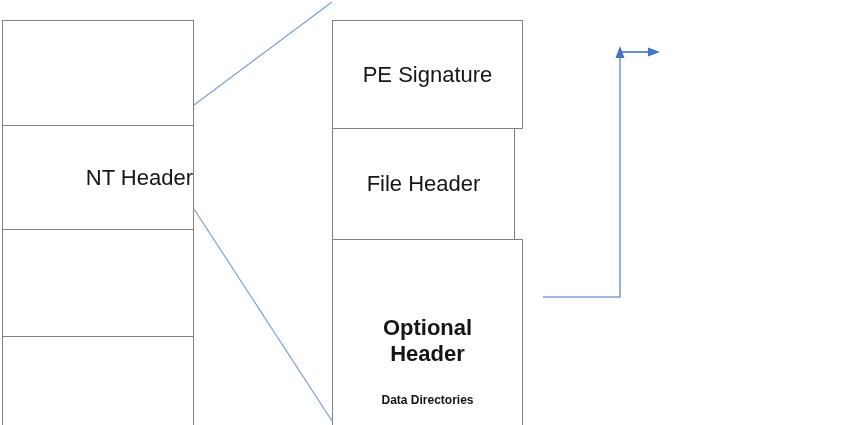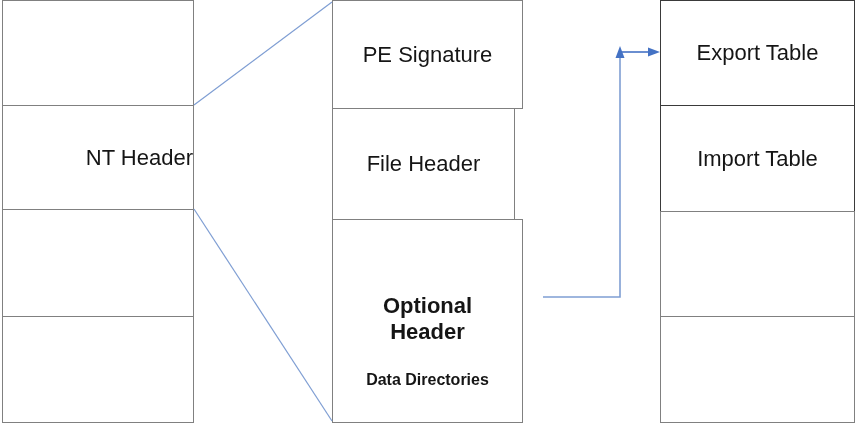--- a/index.html
+++ b/index.html
@@ -28,31 +28,32 @@
     background: #ffffff;
     display: flex;
     flex-direction: column;
     align-items: center;
     justify-content: center;
     text-align: center;
     color: #151515;
     font-size: 22px;
     line-height: 1.18;
     font-weight: 400;
+    margin-top: 20px;
   }
   .cell.dark-border {
     border-color: #3a3a3a;
   }
   .cell .label {
     display: block;
     white-space: pre-line;
   }
   .cell .sublabel {
     display: block;
-    font-size: 16px;
+    font-size: 12px;
     margin-top: 26px;
     color: #151515;
   }
   .cell.stacked {
     justify-content: center;
     padding-top: 41px;
     font-weight: bold;
   }
   svg.overlay {
     position: absolute;
@@ -97,38 +98,20 @@
       <span class="label">File Header</span>
     </div>
 
     <div class="cell stacked" style="left:0px; top:219px; width:191px; height:204px;">
       <span class="label">Optional
 Header</span>
       <span class="sublabel">Data Directories</span>
     </div>
   </div>
 
-  <div class="col" style="left:660px; top:0px; width:195px; height:423px;">
-
-    <div class="cell dark-border" style="left:0px; top:0px; width:195px; height:106px;">
-      <span class="label">Export Table</span>
-    </div>
-
-    <div class="cell dark-border" style="left:0px; top:105px; width:195px; height:107px;">
-      <span class="label">Import Table</span>
-    </div>
-
-    <div class="cell" style="left:0px; top:211px; width:195px; height:106px;">
-      <span class="label"></span>
-    </div>
-
-    <div class="cell" style="left:0px; top:316px; width:195px; height:107px;">
-      <span class="label"></span>
-    </div>
-  </div>
 
   <svg class="overlay" viewBox="0 0 855 425">
 
     <line x1="194" y1="105" x2="332" y2="2" stroke="#7f9ed3" stroke-width="1.2"></line>
 
     <line x1="194" y1="209" x2="332" y2="421" stroke="#7f9ed3" stroke-width="1.2"></line>
 
     <path d="M 543 297 L 620 297 L 620 58" fill="none" stroke="#7f9ed3" stroke-width="1.6"></path>
 
     <polygon points="620,46 615.5,58 624.5,58" fill="#4472c4"></polygon>

